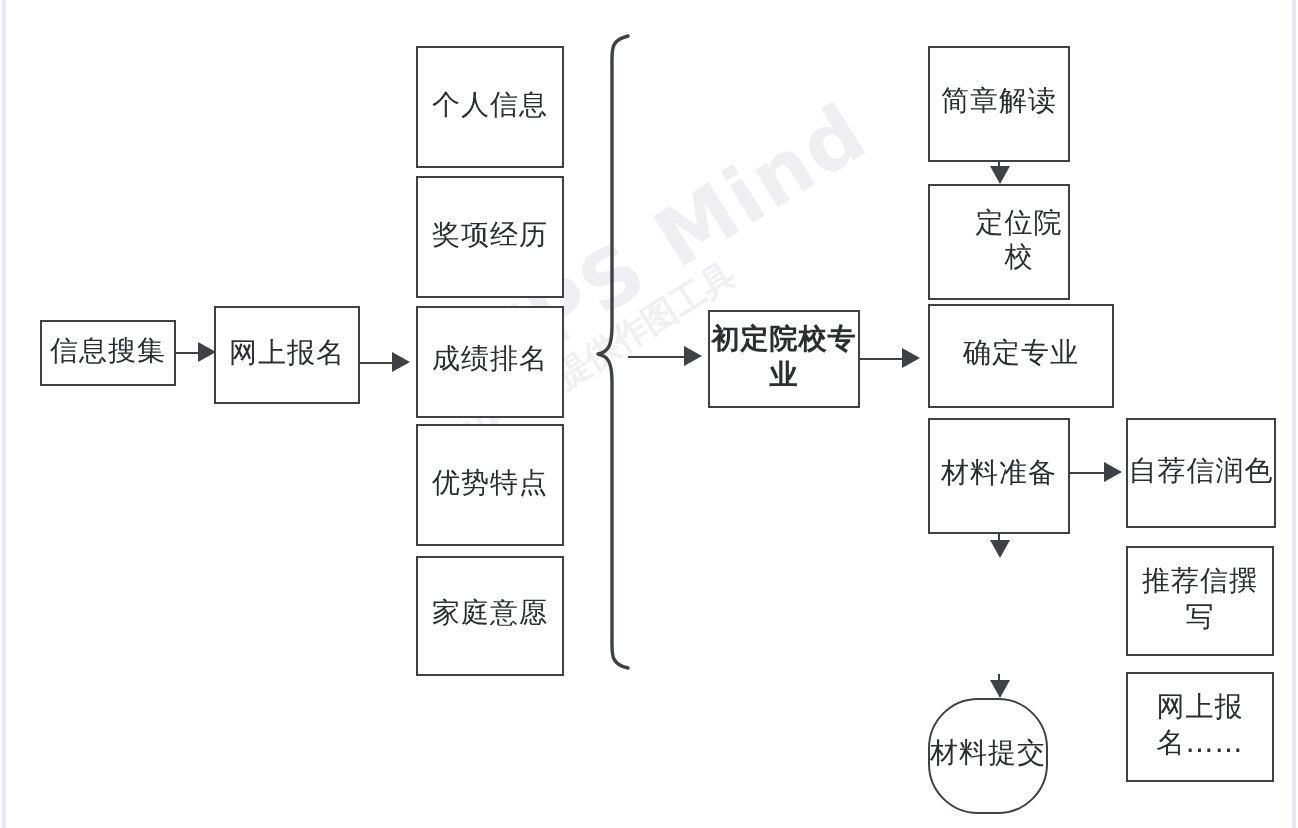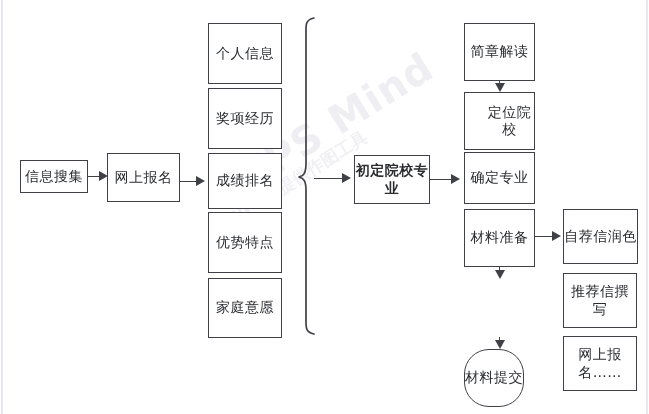--- a/index.html
+++ b/index.html
@@ -172,21 +172,21 @@
   </div>
 
   <div class="node" style="left:464px; top:23px; width:71px; height:58px;">
     <span>简章解读</span>
   </div>
 
   <div class="node" style="left:464px; top:92px; width:71px; height:58px;padding-left:20px;">
     <span>定位院校</span>
   </div>
 
-  <div class="node" style="left:464px; top:152px; width:71px; height:52px;">
+  <div class="node" style="left:464px; top:152px; width:93px; height:52px;">
     <span>确定专业</span>
   </div>
 
   <div class="node" style="left:464px; top:209px; width:71px; height:58px;">
     <span>材料准备</span>
   </div>
 
 
   <div class="node" style="left:464px; top:349px; width:60px; height:58px;border-radius:25px;">
     <span>材料提交</span>

